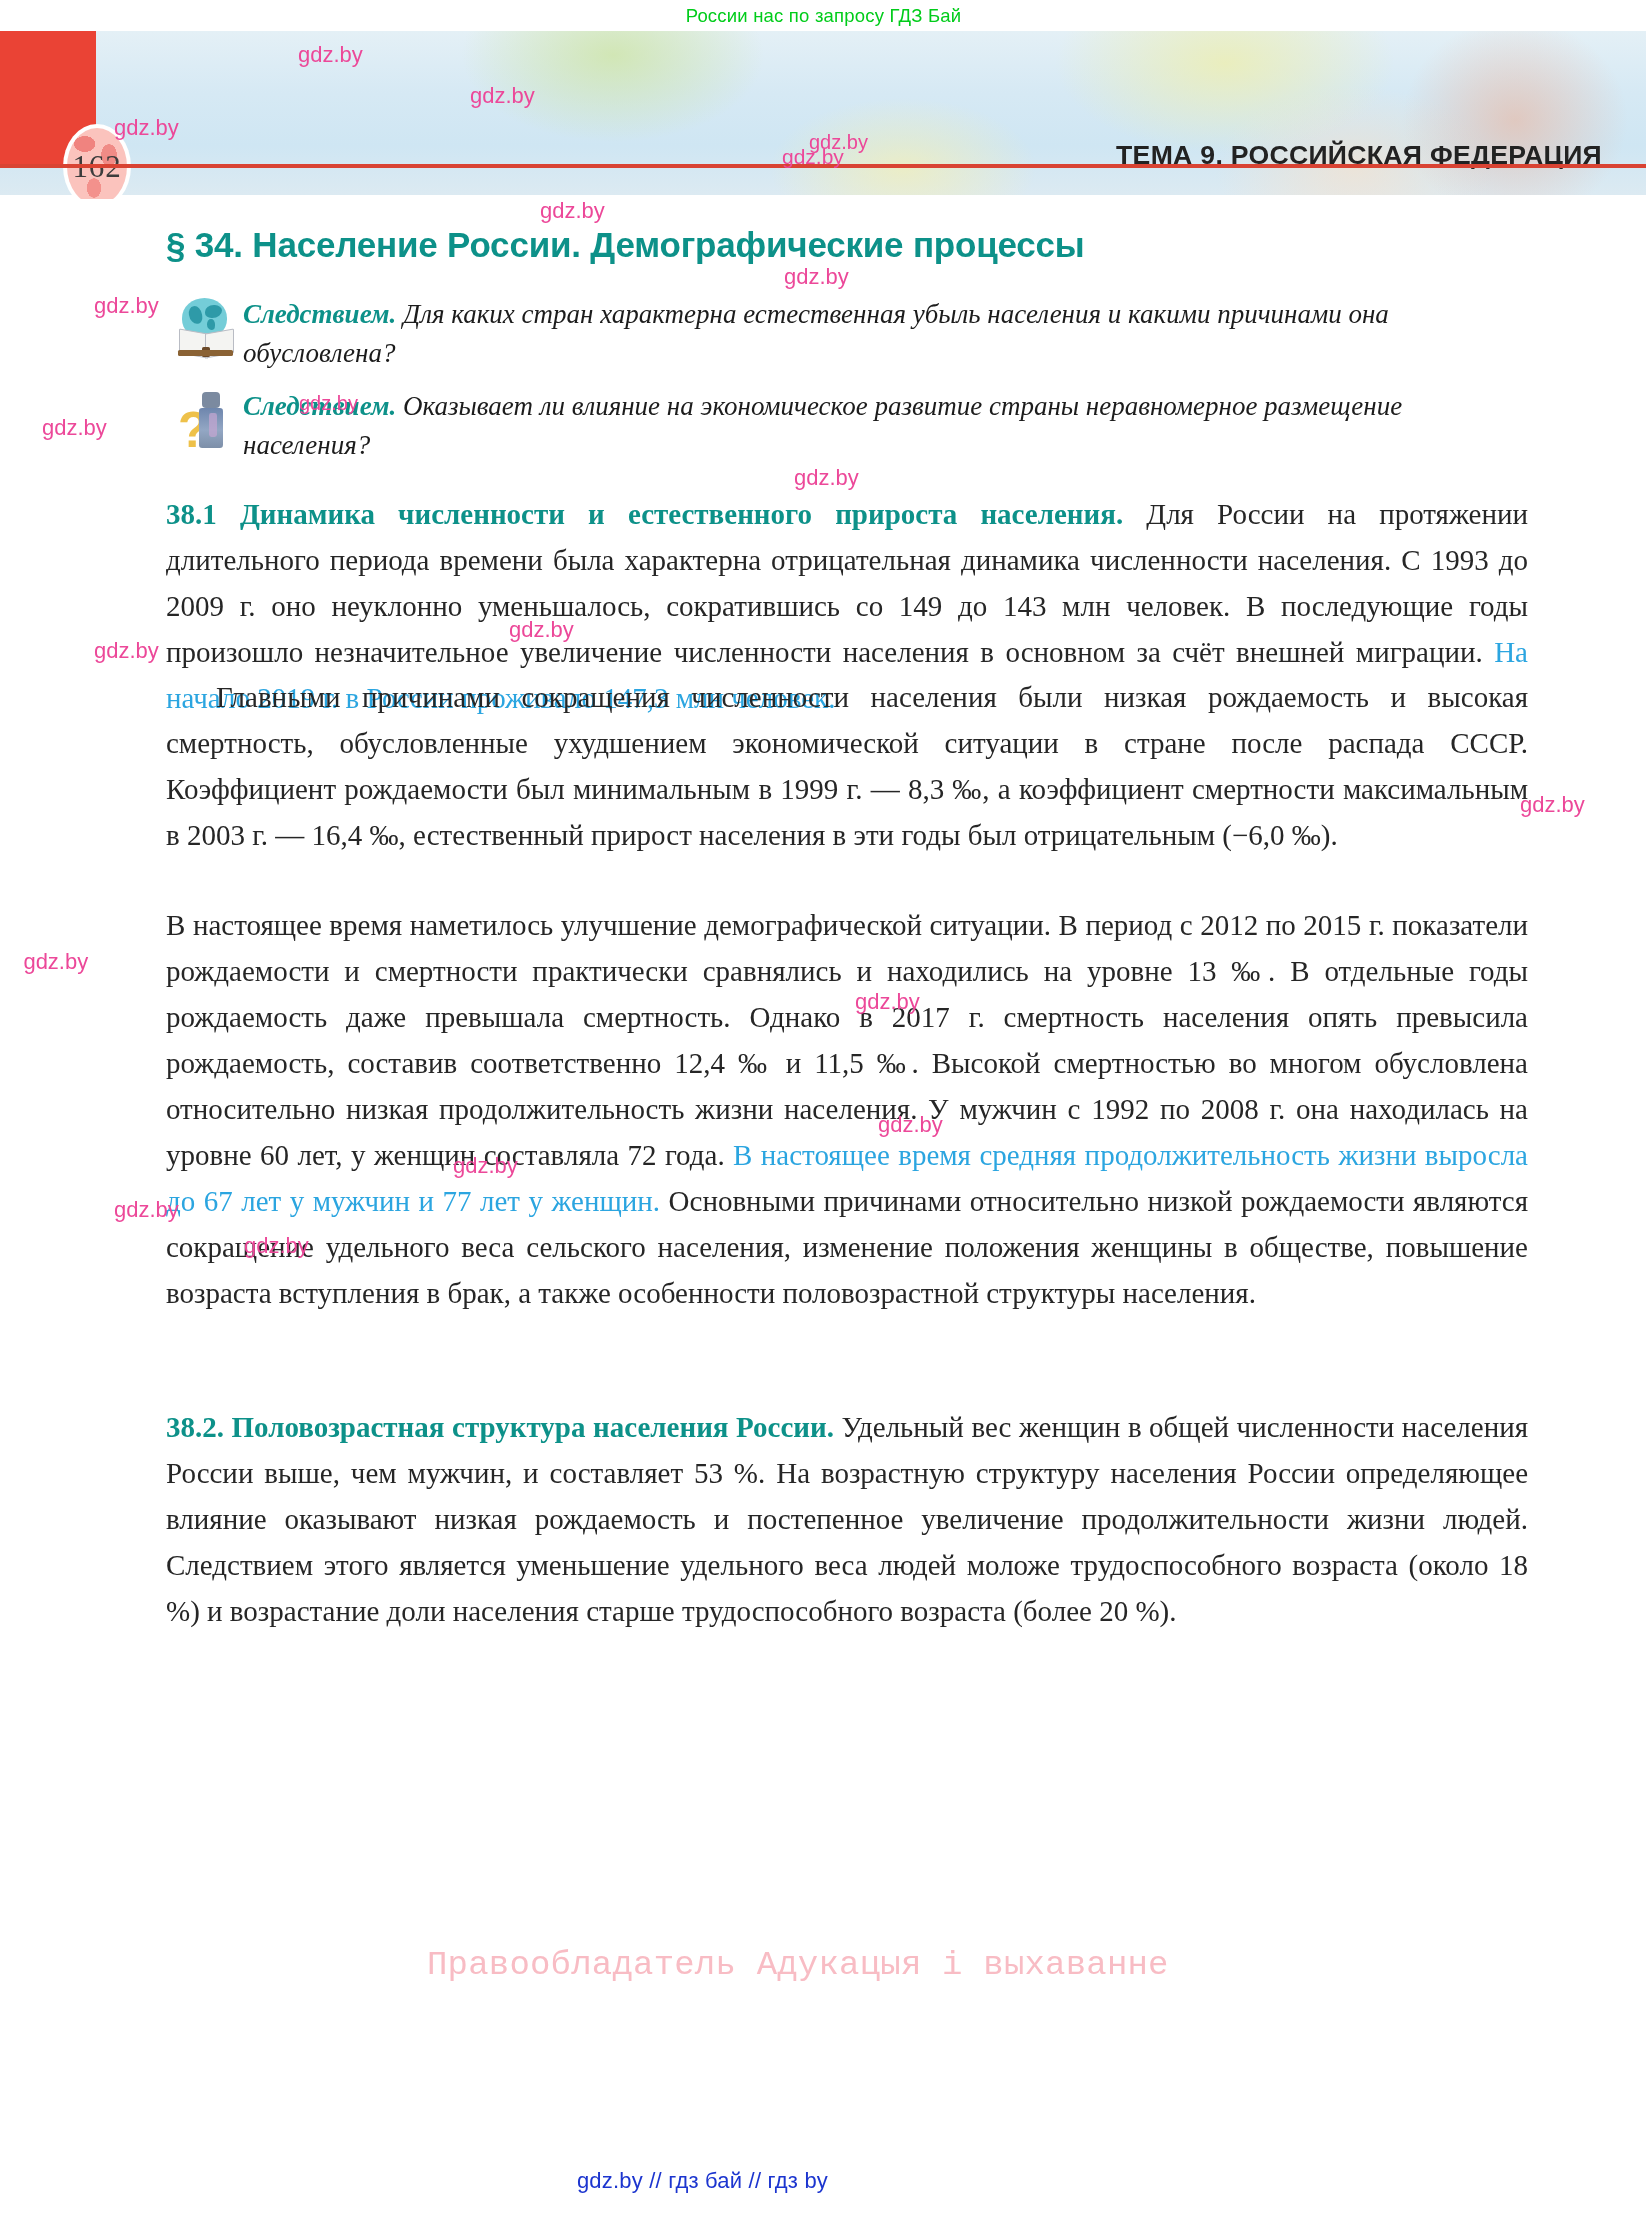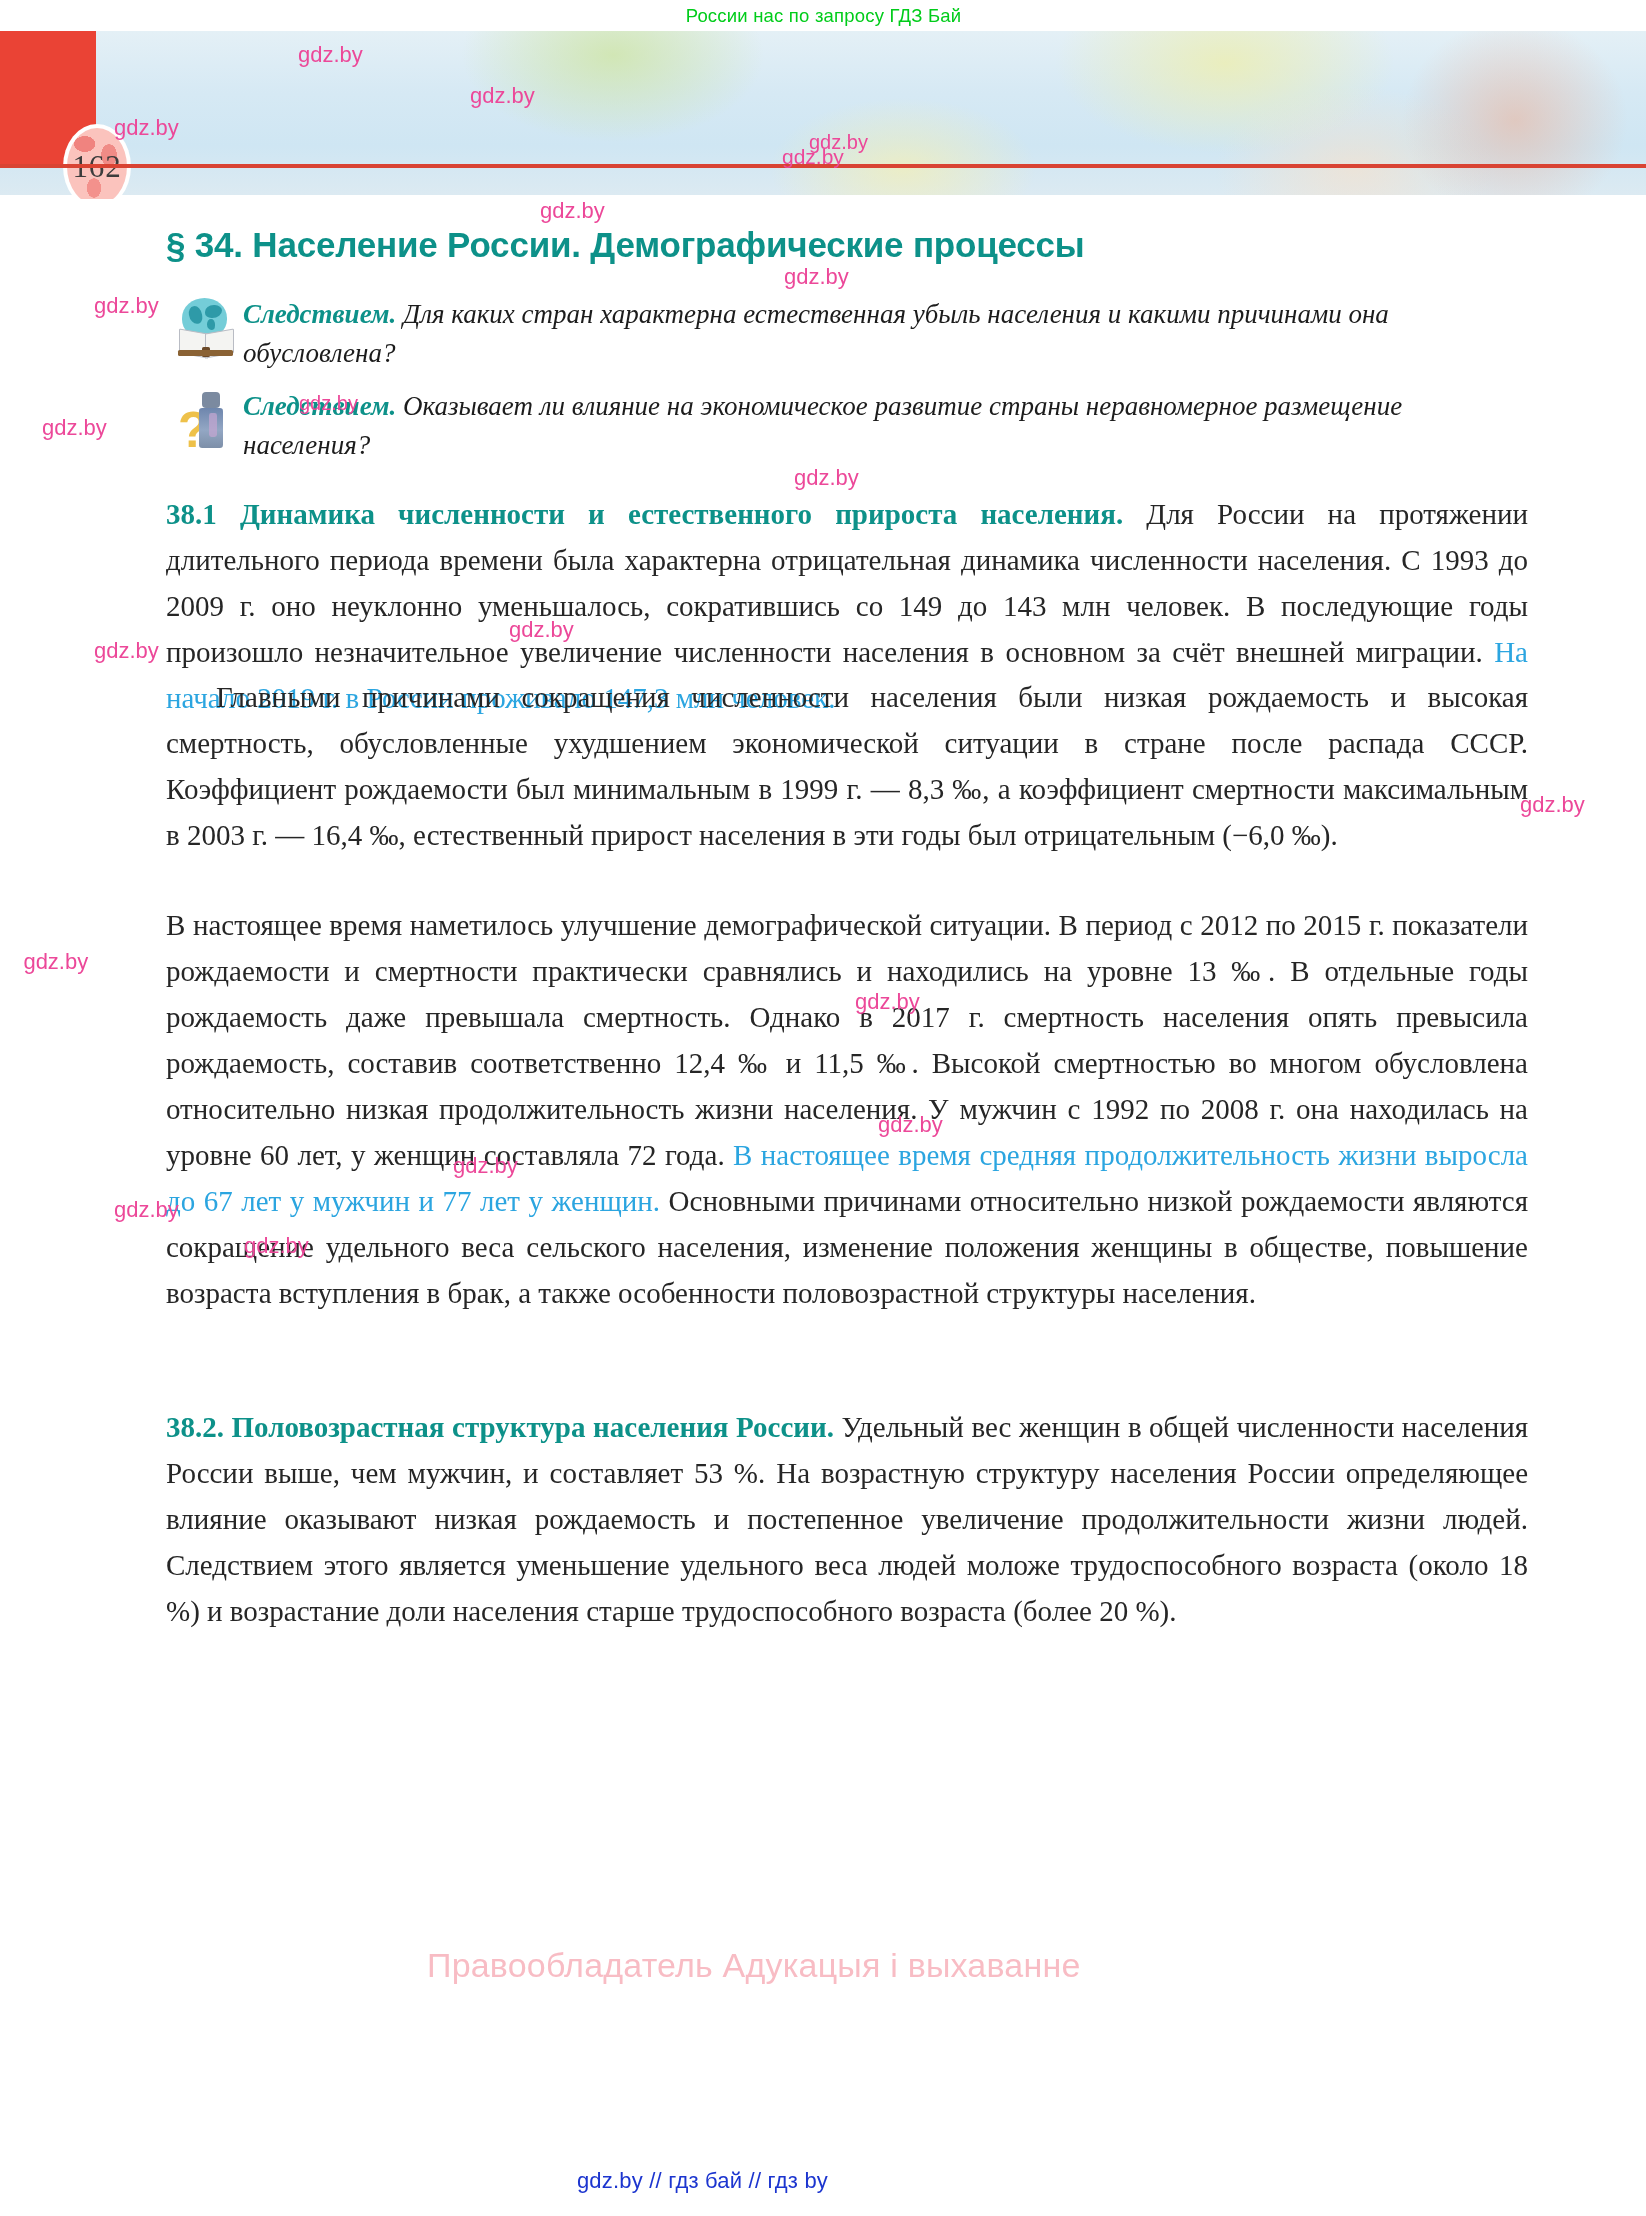--- a/index.html
+++ b/index.html
@@ -252,21 +252,21 @@
     color: #0d9189;
   }
   .hl-blue { color: #2ba5e0; }
   .indent { text-indent: 50px; }
 
   
   .rights {
     position: absolute;
     left: 427px;
     top: 1946px;
-    font-family: Liberation Sans, sans-serif;
+    font-family: Liberation Mono, monospace;
     font-size: 34px;
     color: #f8bcc4;
     letter-spacing: 0.2px;
     white-space: nowrap;
   }
 
   
   .footer-line {
     position: absolute;
     left: 0;
@@ -299,20 +299,21 @@
 <div class="header-band">
   <div class="header-photo"></div>
   <div class="header-red-block"></div>
 
   <div class="page-badge">
     <div class="page-badge-inner">
       <span class="page-number">162</span>
     </div>
   </div>
 
+  <div class="theme-title">ТЕМА 9. РОССИЙСКАЯ ФЕДЕРАЦИЯ</div>
 </div>
 <div class="header-rule"></div>
 
 <div class="page-body">
 
   <div class="section-title">§ 34. Население России. Демографические процессы</div>
 
   <div class="intro-block" style="top:97px;">
     <div class="intro-row">
       <div class="intro-icon">

